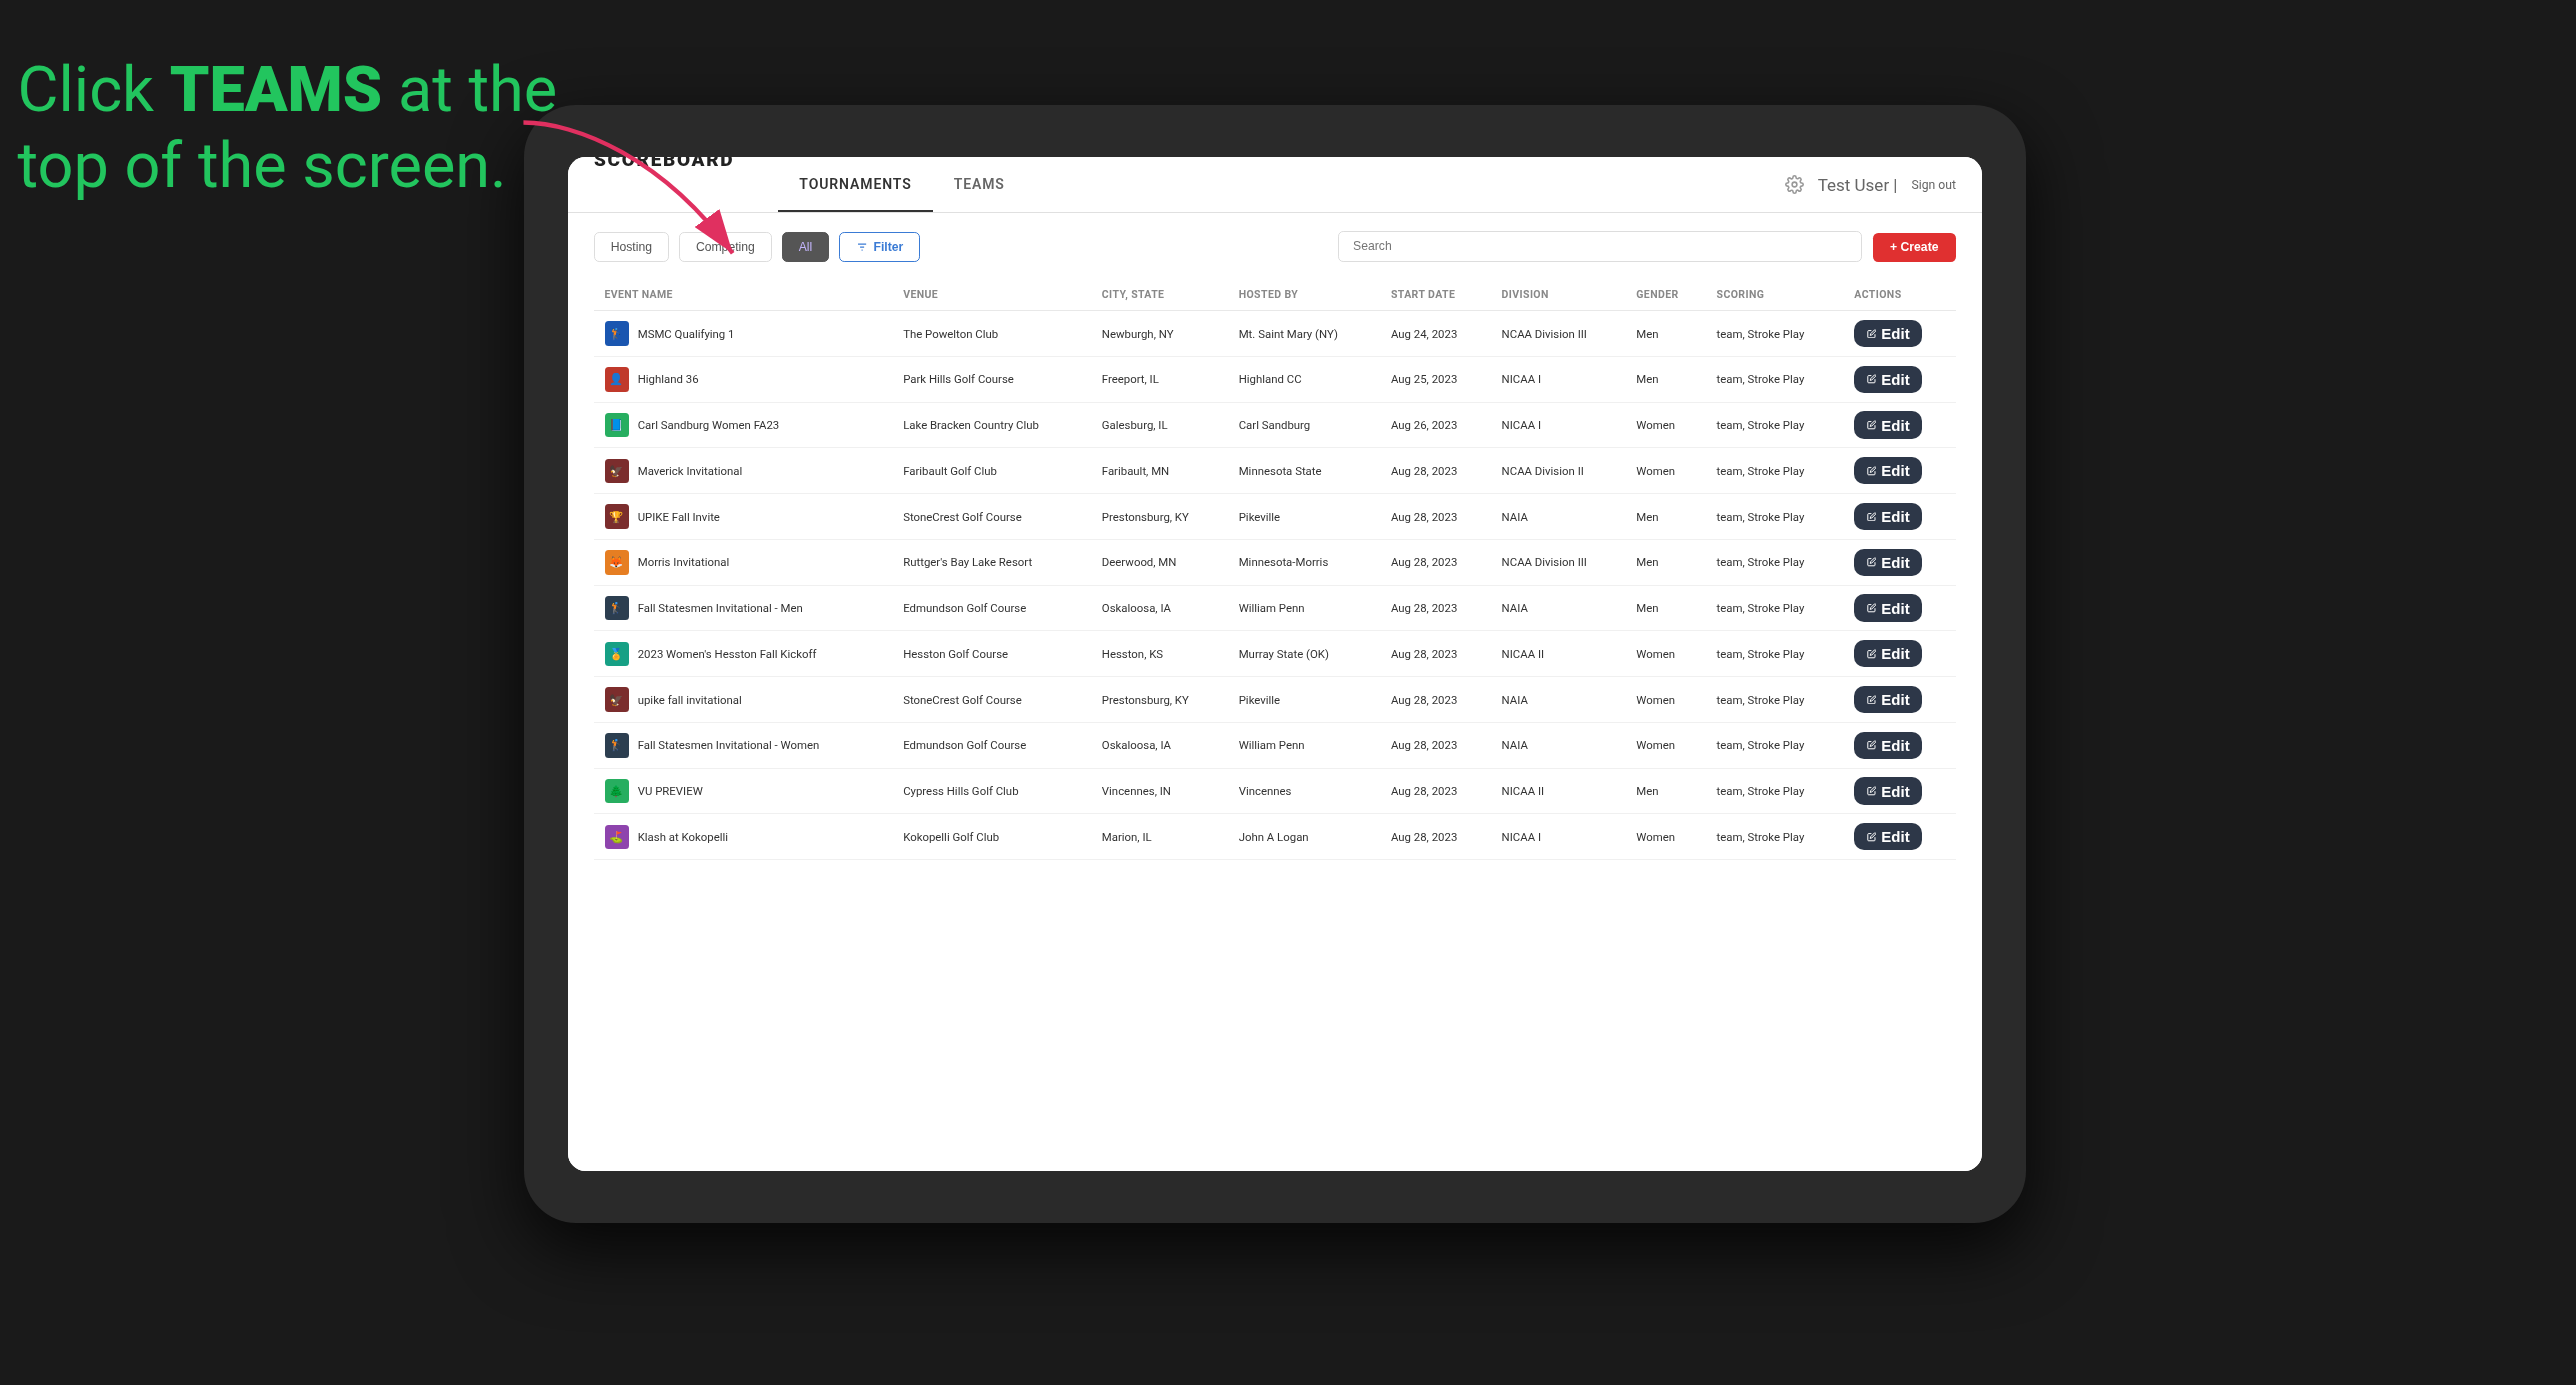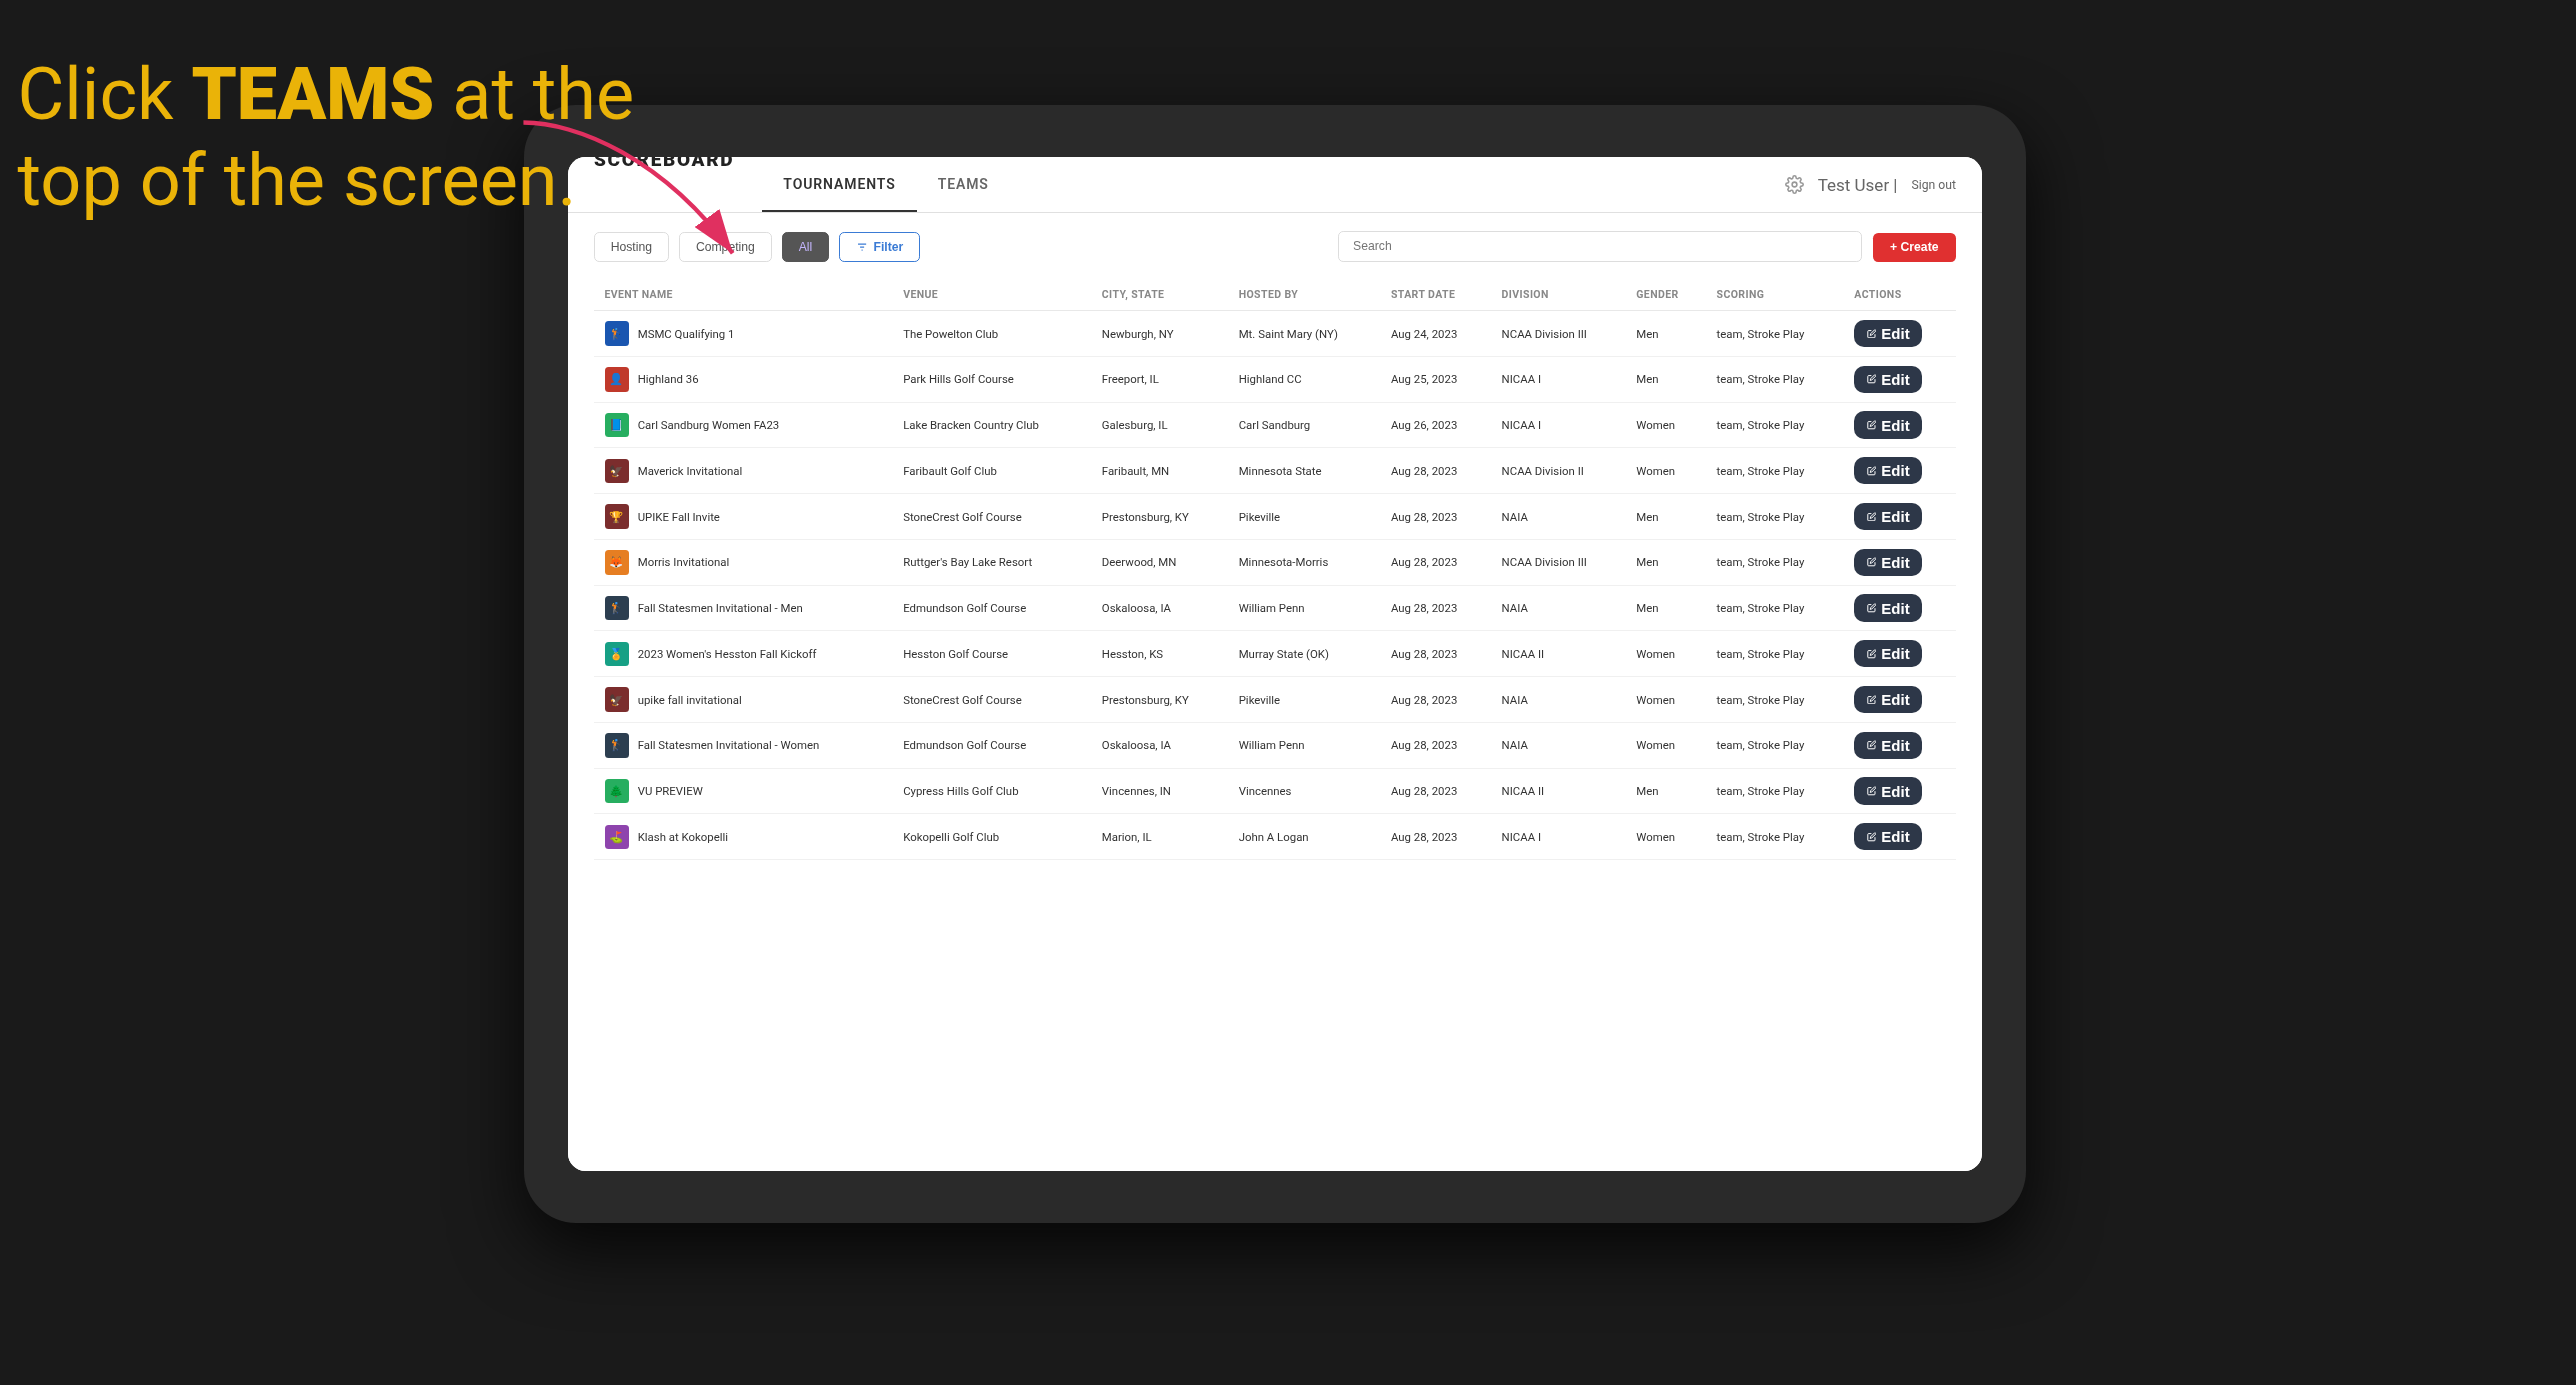--- a/index.html
+++ b/index.html
@@ -10,23 +10,23 @@
       height: 1386px;
       position: relative;
       overflow: hidden;
     }
 
     
     .instruction-text {
       position: absolute;
       top: 52px;
       left: 17.5px;
-      font-size: 72px;
+      font-size: 63px;
       line-height: 1.2;
-      color: #eab308;
+      color: #22c55e;
       font-weight: 400;
       z-index: 100;
       background: transparent;
     }
     .instruction-text strong {
       font-weight: 900;
     }
 
     
     .arrow-container {
@@ -67,21 +67,21 @@
       display: flex;
       align-items: center;
       padding: 0 26px;
       height: 56px;
       flex-shrink: 0;
     }
 
     .logo-area {
       display: flex;
       flex-direction: column;
-      margin-right: 28px;
+      margin-right: 44px;
       gap: 41px;
     }
 
     .logo-title {
       font-size: 19px;
       font-weight: 900;
       letter-spacing: 1.7px;
       color: #222;
     }
 

